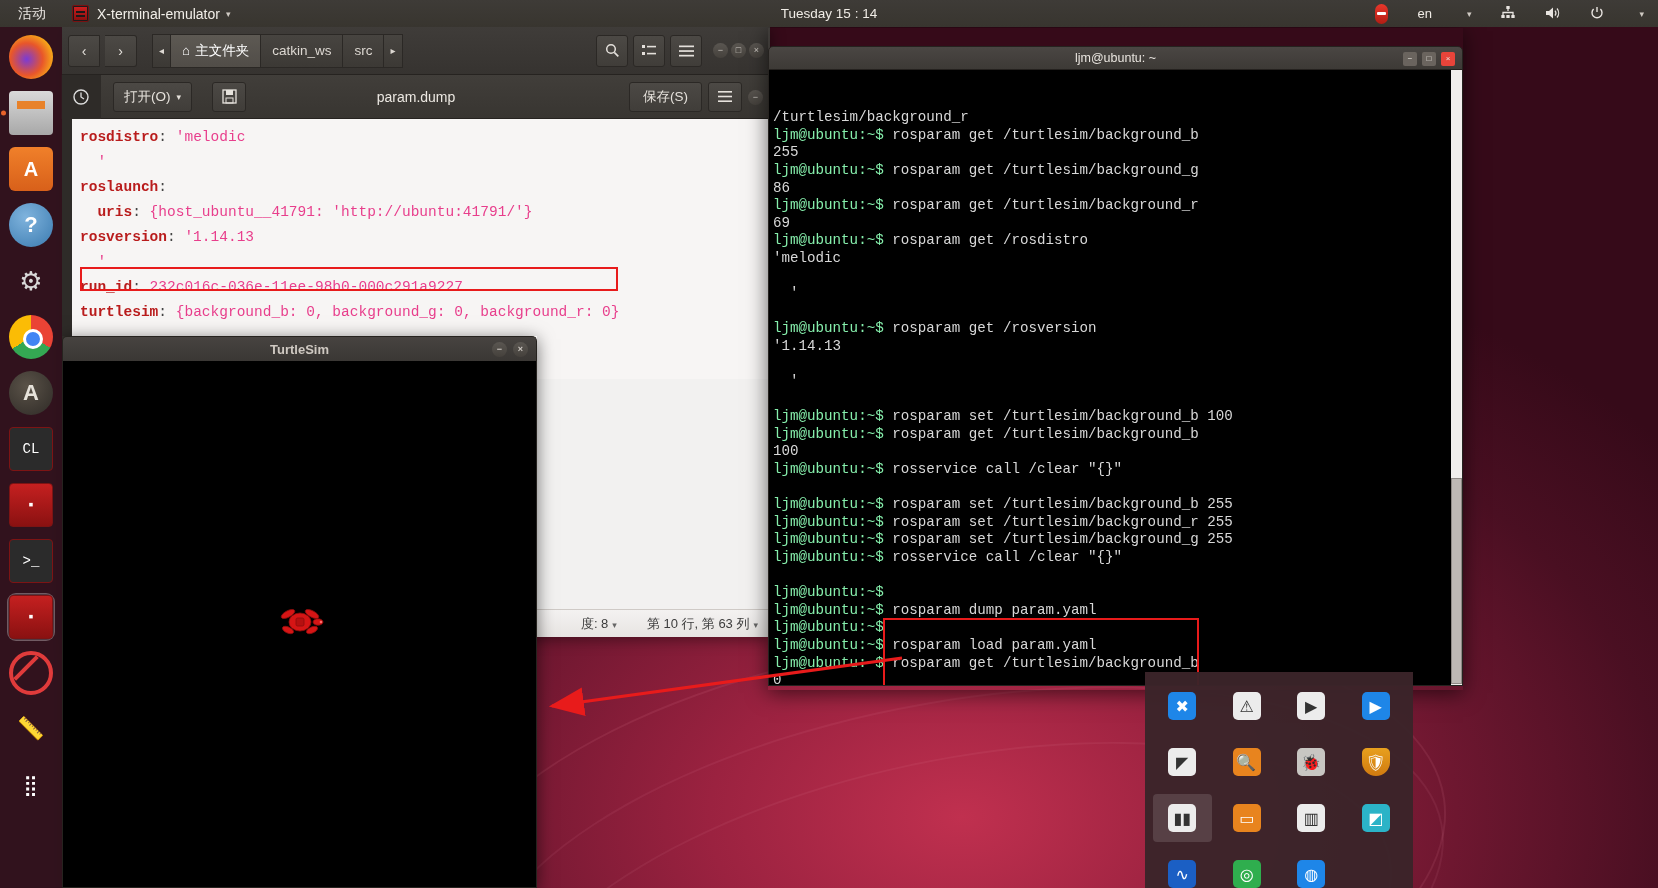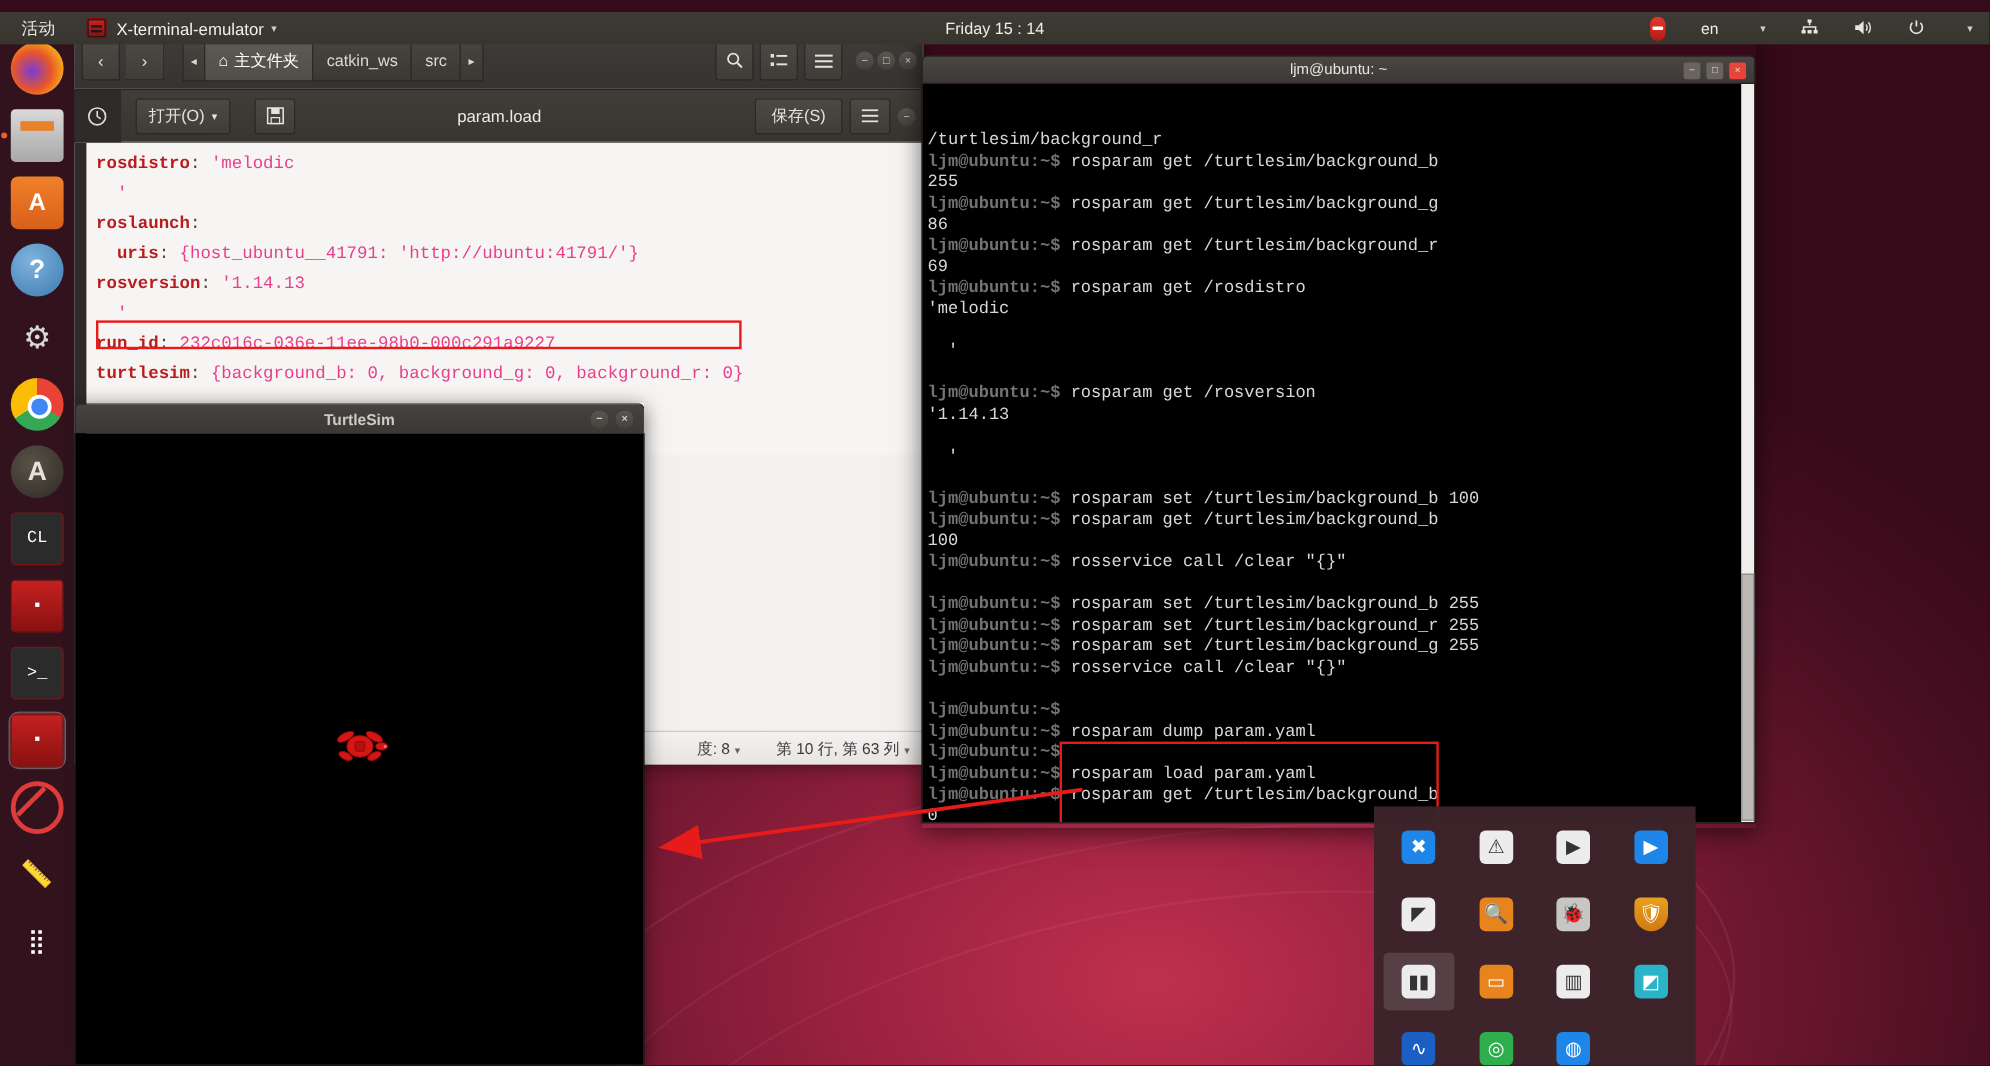--- a/index.html
+++ b/index.html
@@ -21,21 +21,21 @@
   .wp-swoosh {
     position: absolute; border-radius: 50%;
     border: 2px solid rgba(255,160,180,0.10);
   }
   .wp-s1 { left: 430px; top: 640px; width: 1020px; height: 460px; transform: rotate(-8deg); }
   .wp-s2 { left: 470px; top: 700px; width: 980px; height: 420px; transform: rotate(-10deg); border-color: rgba(255,170,190,0.08); }
   .wp-s3 { left: 500px; top: 760px; width: 900px; height: 380px; transform: rotate(-12deg); border-color: rgba(255,190,200,0.07); }
 
   
   .top-panel {
-    position: absolute; left: 0; top: 10px; width: 1658px; height: 27px;
+    position: absolute; left: 0; top: 0; width: 1658px; height: 27px;
     background: linear-gradient(to bottom, #3e3b37 0%, #38352f 100%);
     color: #ddd; font-size: 13.5px;
     display: flex; align-items: center;
     z-index: 200;
   }
   .tp-activities { margin-left: 18px; color: #e8e4e0; font-size: 14px; }
   .tp-appicon {
     margin-left: 26px; width: 17px; height: 17px; border-radius: 2px;
     background: #1b1b1b; border: 1px solid #7a1111; position: relative; overflow: hidden;
   }
@@ -247,21 +247,21 @@
     color: #fff; font-size: 12.5px;
   }
   .term-body {
     height: 616px; background: #000; overflow: hidden; position: relative;
     border: 1px solid #25221f; border-top: none;
     padding: 4px 0 0 4px;
     font-family: "Liberation Mono", monospace;
     font-size: 14.2px; line-height: 17.6px;
     color: #d8d8d8; white-space: pre;
   }
-  .term-body .pr { color: #737373; font-weight: bold; }
+  .term-body .pr { color: #86efac; font-weight: normal; }
   .term-body .cmd { color: #d8d8d8; }
   .term-scroll {
     position: absolute; right: 0; top: 0; width: 11px; height: 616px;
     background: #f0eeec;
   }
   .term-thumb {
     position: absolute; right: 0; top: 408px; width: 11px; height: 206px;
     background: #bdb8b4; border: 1px solid #8f8a86;
   }
   .term-hl-box {
@@ -303,21 +303,21 @@
     <div class="wp-swoosh wp-s1"></div>
     <div class="wp-swoosh wp-s2"></div>
     <div class="wp-swoosh wp-s3"></div>
   </div>
 
   <div class="top-panel">
     <span class="tp-activities">活动</span>
     <span class="tp-appicon"></span>
     <span class="tp-appname">X-terminal-emulator</span>
     <span class="tp-caret">▾</span>
-    <span class="tp-clock">Friday 15 : 14</span>
+    <span class="tp-clock">Tuesday 15 : 14</span>
     <span class="tp-right">
       <span class="tp-dnd"></span>
       <span class="tp-lang">en</span>
       <span class="tp-caret">▾</span>
       <span class="tp-ico">
         <svg width="16" height="14" viewBox="0 0 16 14">
             <g fill="none" stroke="#e8e4e0" stroke-width="1.3">
               <path d="M8 1v4M3 9V6.5h10V9"></path>
             </g>
             <g fill="#e8e4e0">
@@ -448,21 +448,21 @@
         <span>打开(O)</span>
         <span style="font-size:9px;">▾</span>
       </div>
       <div class="ed-save-ic">
         <svg width="15" height="15" viewBox="0 0 15 15">
             <rect x="1" y="1" width="13" height="13" stroke="#e6e2dc" stroke-width="1.3" fill="none"></rect>
             <rect x="4" y="1" width="7" height="5" fill="#e6e2dc"></rect>
             <rect x="4" y="9" width="7" height="5" stroke="#e6e2dc" stroke-width="1" fill="none"></rect>
           </svg>
       </div>
-      <div class="ed-title">param.load</div>
+      <div class="ed-title">param.dump</div>
       <div class="ed-right">
         <div class="ed-savebtn">保存(S)</div>
         <div class="ed-save-ic">
           <svg width="14" height="11" viewBox="0 0 14 11">
               <g fill="#e6e2dc">
                 <rect x="0" y="0" width="14" height="1.6"></rect>
                 <rect x="0" y="4.7" width="14" height="1.6"></rect>
                 <rect x="0" y="9.4" width="14" height="1.6"></rect>
               </g>
             </svg>

